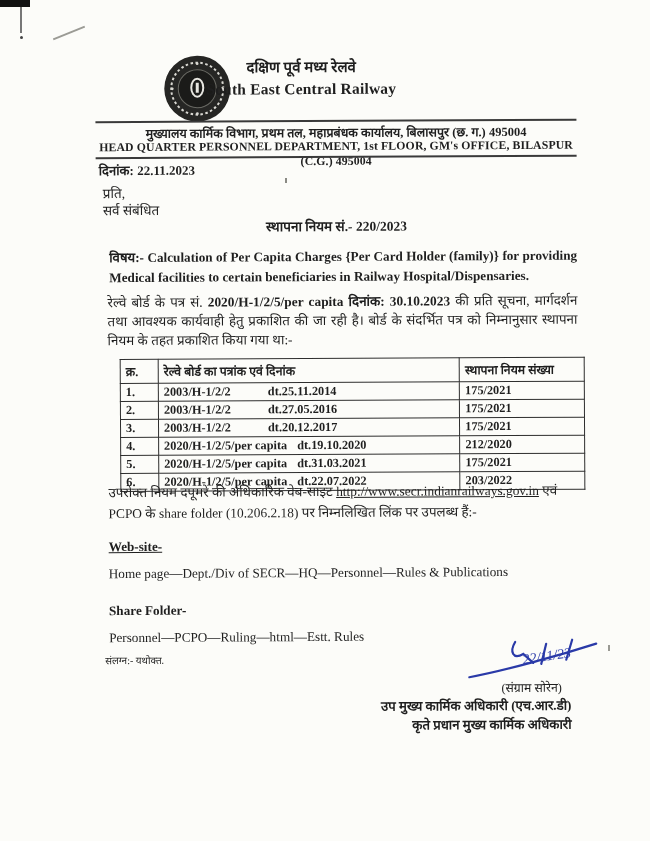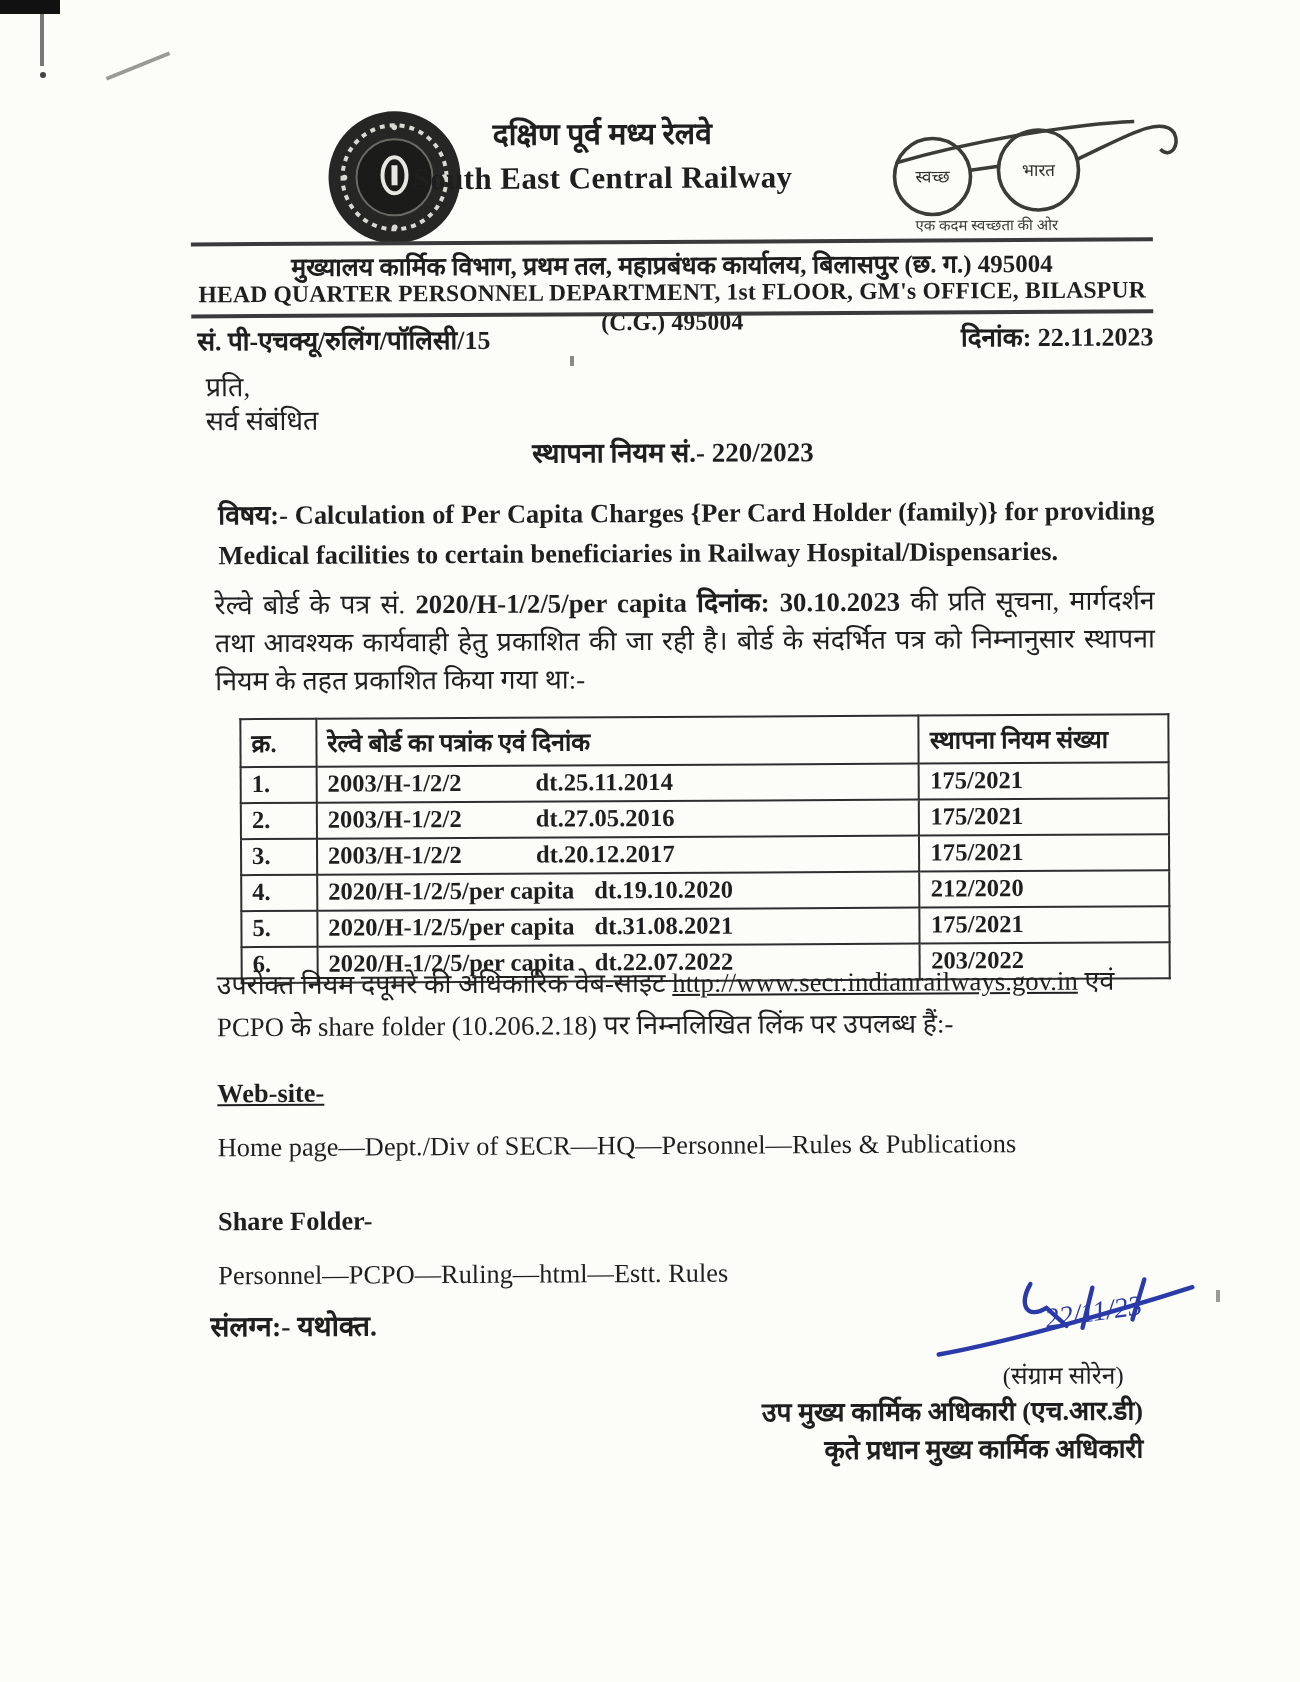--- a/index.html
+++ b/index.html
@@ -51,21 +51,21 @@
 
   .availpara { position:absolute; left:108px; top:482px; width:470px; font-size:13.4px; line-height:1.55; }
   .availpara .url { text-decoration:underline; }
 
   .en-line { position:absolute; left:108px; font-size:13.2px; }
   .bold { font-weight:bold; }
   .ws-label { top:538px;text-decoration:underline; }
   .ws-path  { top:565px; }
   .sf-label { top:602px;text-align:right; }
   .sf-path  { top:629px; }
-  .enclosure { position:absolute; left:104px; top:652px; font-size:14px; font-weight:700; }
+  .enclosure { position:absolute; left:104px; top:652px; font-size:10px; font-weight:400; }
 
   .sig-svg { position:absolute; left:462px; top:637px; }
   .sig-name { position:absolute; left:500px; top:680px; width:90px; font-size:12.3px; }
   .sig-desg { position:absolute; right:80px; top:697px; text-align:right; font-size:13.2px; line-height:1.45; font-weight:600; }
 
   .speck1 { position:absolute; left:285px; top:178px; width:2px; height:5px; background:#8a8a84; }
   .speck2 { position:absolute; left:608px; top:645px; width:2px; height:6px; background:#9a9a94; }
 </style>
 </head>
 <body>
@@ -92,42 +92,27 @@
         <circle cx="11" cy="36" r="1.4" fill="#d9d8d2"></circle>
         <circle cx="61" cy="36" r="1.4" fill="#d9d8d2"></circle>
       </svg>
     </div>
 
     <div class="header-center">
       <div class="org-hi">दक्षिण पूर्व मध्य रेलवे</div>
       <div class="org-en">South East Central Railway</div>
     </div>
 
-    <div class="glasses">
-      <svg width="158" height="64" viewBox="0 0 158 64">
-        <g fill="none" stroke="#3b3b38" stroke-width="1.8">
-          <circle cx="31" cy="33" r="19"></circle>
-          <circle cx="84" cy="30" r="20"></circle>
-          <line x1="50" y1="30" x2="64" y2="28"></line>
-          <path d="M13,26 C 55,14 105,7 132,6"></path>
-          <path d="M103,25 C 125,15 146,2 152,12 C 155,18 150,25 145,20"></path>
-        </g>
-        <text x="31" y="36" text-anchor="middle" font-size="8.5" fill="#2e2e2b">स्वच्छ</text>
-        <text x="84" y="33" text-anchor="middle" font-size="8.5" fill="#2e2e2b">भारत</text>
-        <text x="58" y="60" text-anchor="middle" font-size="7.5" fill="#3b3b38">एक कदम स्वच्छता की ओर</text>
-      </svg>
-    </div>
 
     <div class="rule1"></div>
     <div class="addr-hi">मुख्यालय कार्मिक विभाग, प्रथम तल, महाप्रबंधक कार्यालय, बिलासपुर (छ. ग.) 495004</div>
     <div class="addr-en">HEAD QUARTER PERSONNEL DEPARTMENT, 1st FLOOR, GM's OFFICE, BILASPUR (C.G.) 495004</div>
     <div class="rule2"></div>
 
     <div class="ref-row">
-      <span>सं. पी-एचक्यू/रुलिंग/पॉलिसी/15</span>
       <span>दिनांक: 22.11.2023</span>
     </div>
 
     <div class="pratee">प्रति,</div>
     <div class="sarva">सर्व संबंधित</div>
 
     <div class="doc-title">स्थापना नियम सं.- 220/2023</div>
 
     <div class="subject">
       <span>विषय:-</span>
@@ -170,21 +155,21 @@
           <td><span class="t-letter">2003/H-1/2/2</span><span>dt.20.12.2017</span></td>
           <td>175/2021</td>
         </tr>
         <tr>
           <td class="cell-no">4.</td>
           <td><span class="t-letter">2020/H-1/2/5/per capita</span><span>dt.19.10.2020</span></td>
           <td>212/2020</td>
         </tr>
         <tr>
           <td class="cell-no">5.</td>
-          <td><span class="t-letter">2020/H-1/2/5/per capita</span><span>dt.31.08.2021</span></td>
+          <td><span class="t-letter">2020/H-1/2/5/per capita</span><span>dt.31.03.2021</span></td>
           <td>175/2021</td>
         </tr>
         <tr>
           <td class="cell-no">6.</td>
           <td><span class="t-letter">2020/H-1/2/5/per capita</span><span>dt.22.07.2022</span></td>
           <td>203/2022</td>
         </tr>
       </tbody>
     </table>
 

